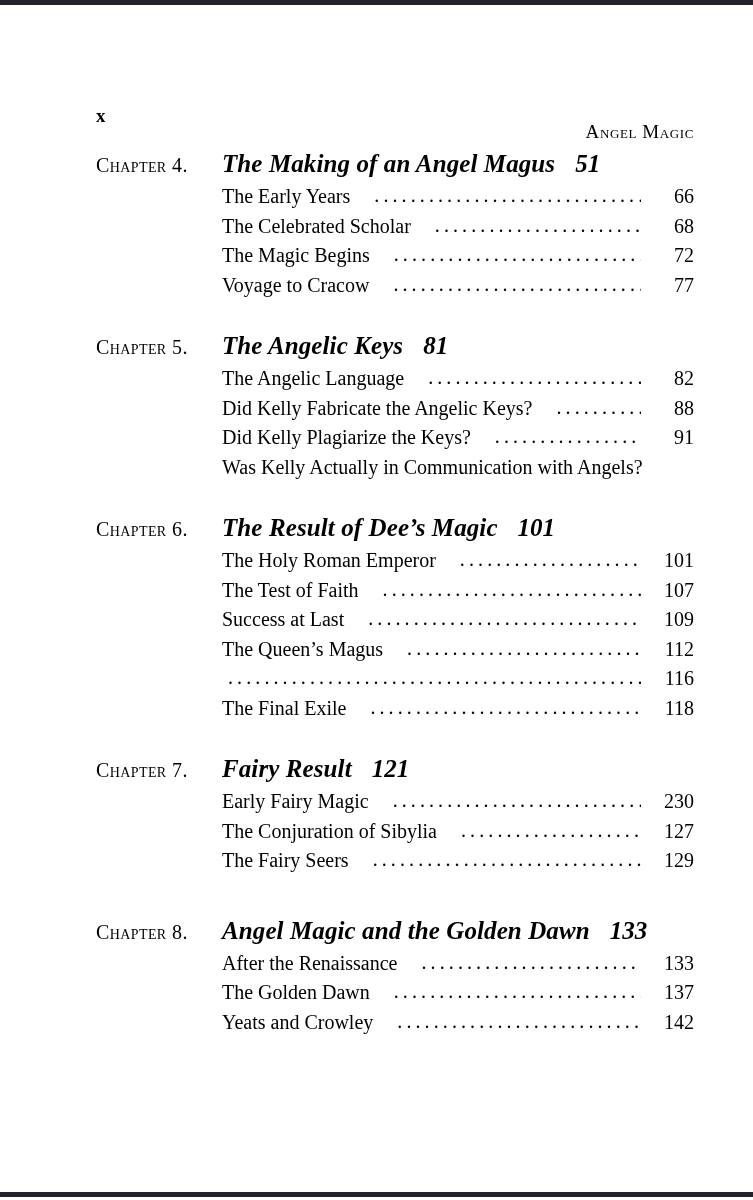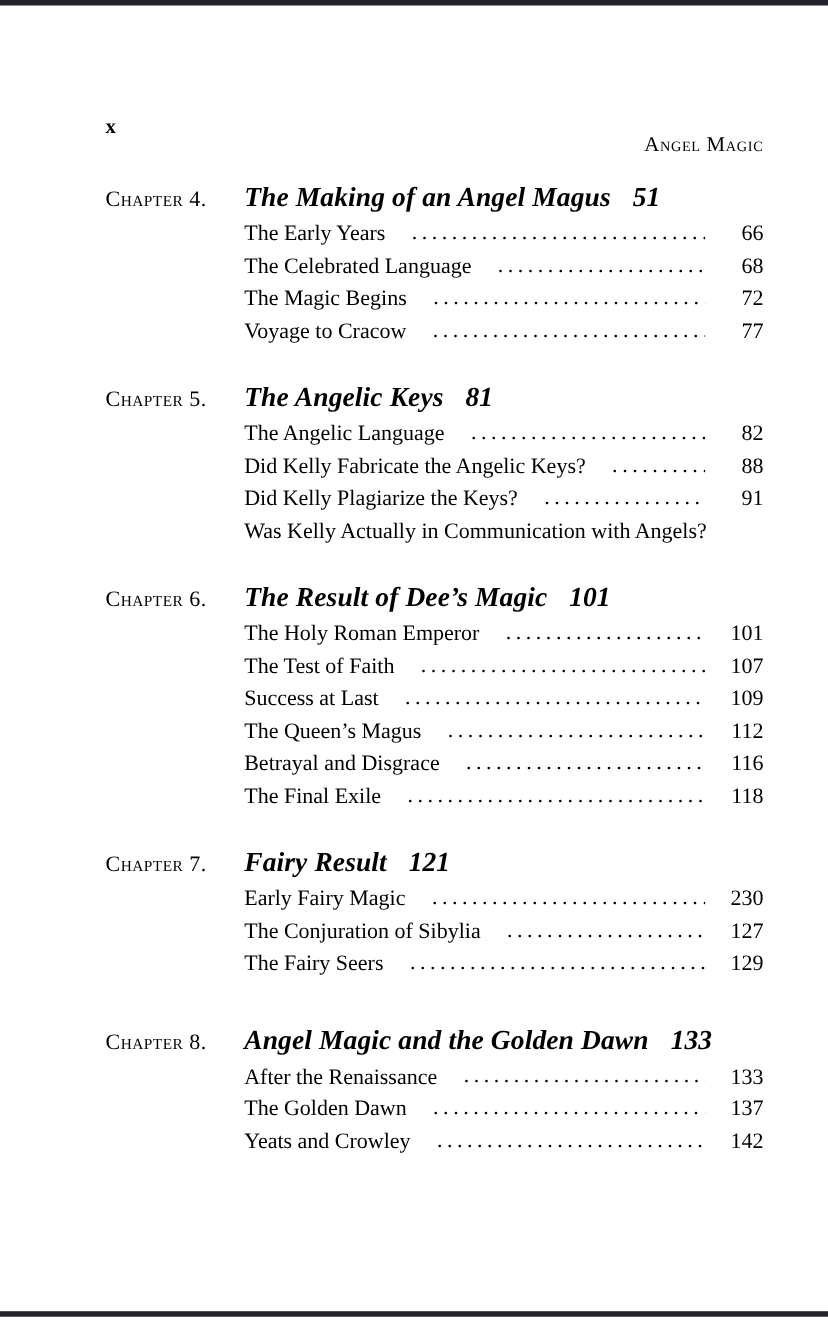--- a/index.html
+++ b/index.html
@@ -55,21 +55,21 @@
     font-size: 19px;
     font-variant: small-caps;
     letter-spacing: 0.6px;
     line-height: 26px;
   }
 
   
   .toc {
     position: absolute;
     left: 96px;
-    top: 166px;
+    top: 150px;
     width: 598px;
   }
   .chapter-group {
     margin-bottom: 29px;
   }
   .chapter-group:last-child { margin-bottom: 0; margin-top: 38px; }
 
   .chapter-heading {
     display: flex;
     align-items: baseline;
@@ -153,21 +153,21 @@
           <span class="chapter-title">The Making of an Angel Magus</span>
           <span class="chapter-page">51</span>
         </div>
         <ul class="entries">
           <li class="entry">
             <span class="entry-title">The Early Years</span>
             <span class="entry-dots">..........................................................................................</span>
             <span class="entry-page">66</span>
           </li>
           <li class="entry">
-            <span class="entry-title">The Celebrated Language</span>
+            <span class="entry-title">The Celebrated Scholar</span>
             <span class="entry-dots">..........................................................................................</span>
             <span class="entry-page">68</span>
           </li>
           <li class="entry">
             <span class="entry-title">The Magic Begins</span>
             <span class="entry-dots">..........................................................................................</span>
             <span class="entry-page">72</span>
           </li>
           <li class="entry">
             <span class="entry-title">Voyage to Cracow</span>
@@ -226,21 +226,20 @@
             <span class="entry-title">Success at Last</span>
             <span class="entry-dots">..........................................................................................</span>
             <span class="entry-page">109</span>
           </li>
           <li class="entry">
             <span class="entry-title">The Queen’s Magus</span>
             <span class="entry-dots">..........................................................................................</span>
             <span class="entry-page">112</span>
           </li>
           <li class="entry">
-            <span class="entry-title">Betrayal and Disgrace</span>
             <span class="entry-dots">..........................................................................................</span>
             <span class="entry-page">116</span>
           </li>
           <li class="entry">
             <span class="entry-title">The Final Exile</span>
             <span class="entry-dots">..........................................................................................</span>
             <span class="entry-page">118</span>
           </li>
         </ul>
       </div>

